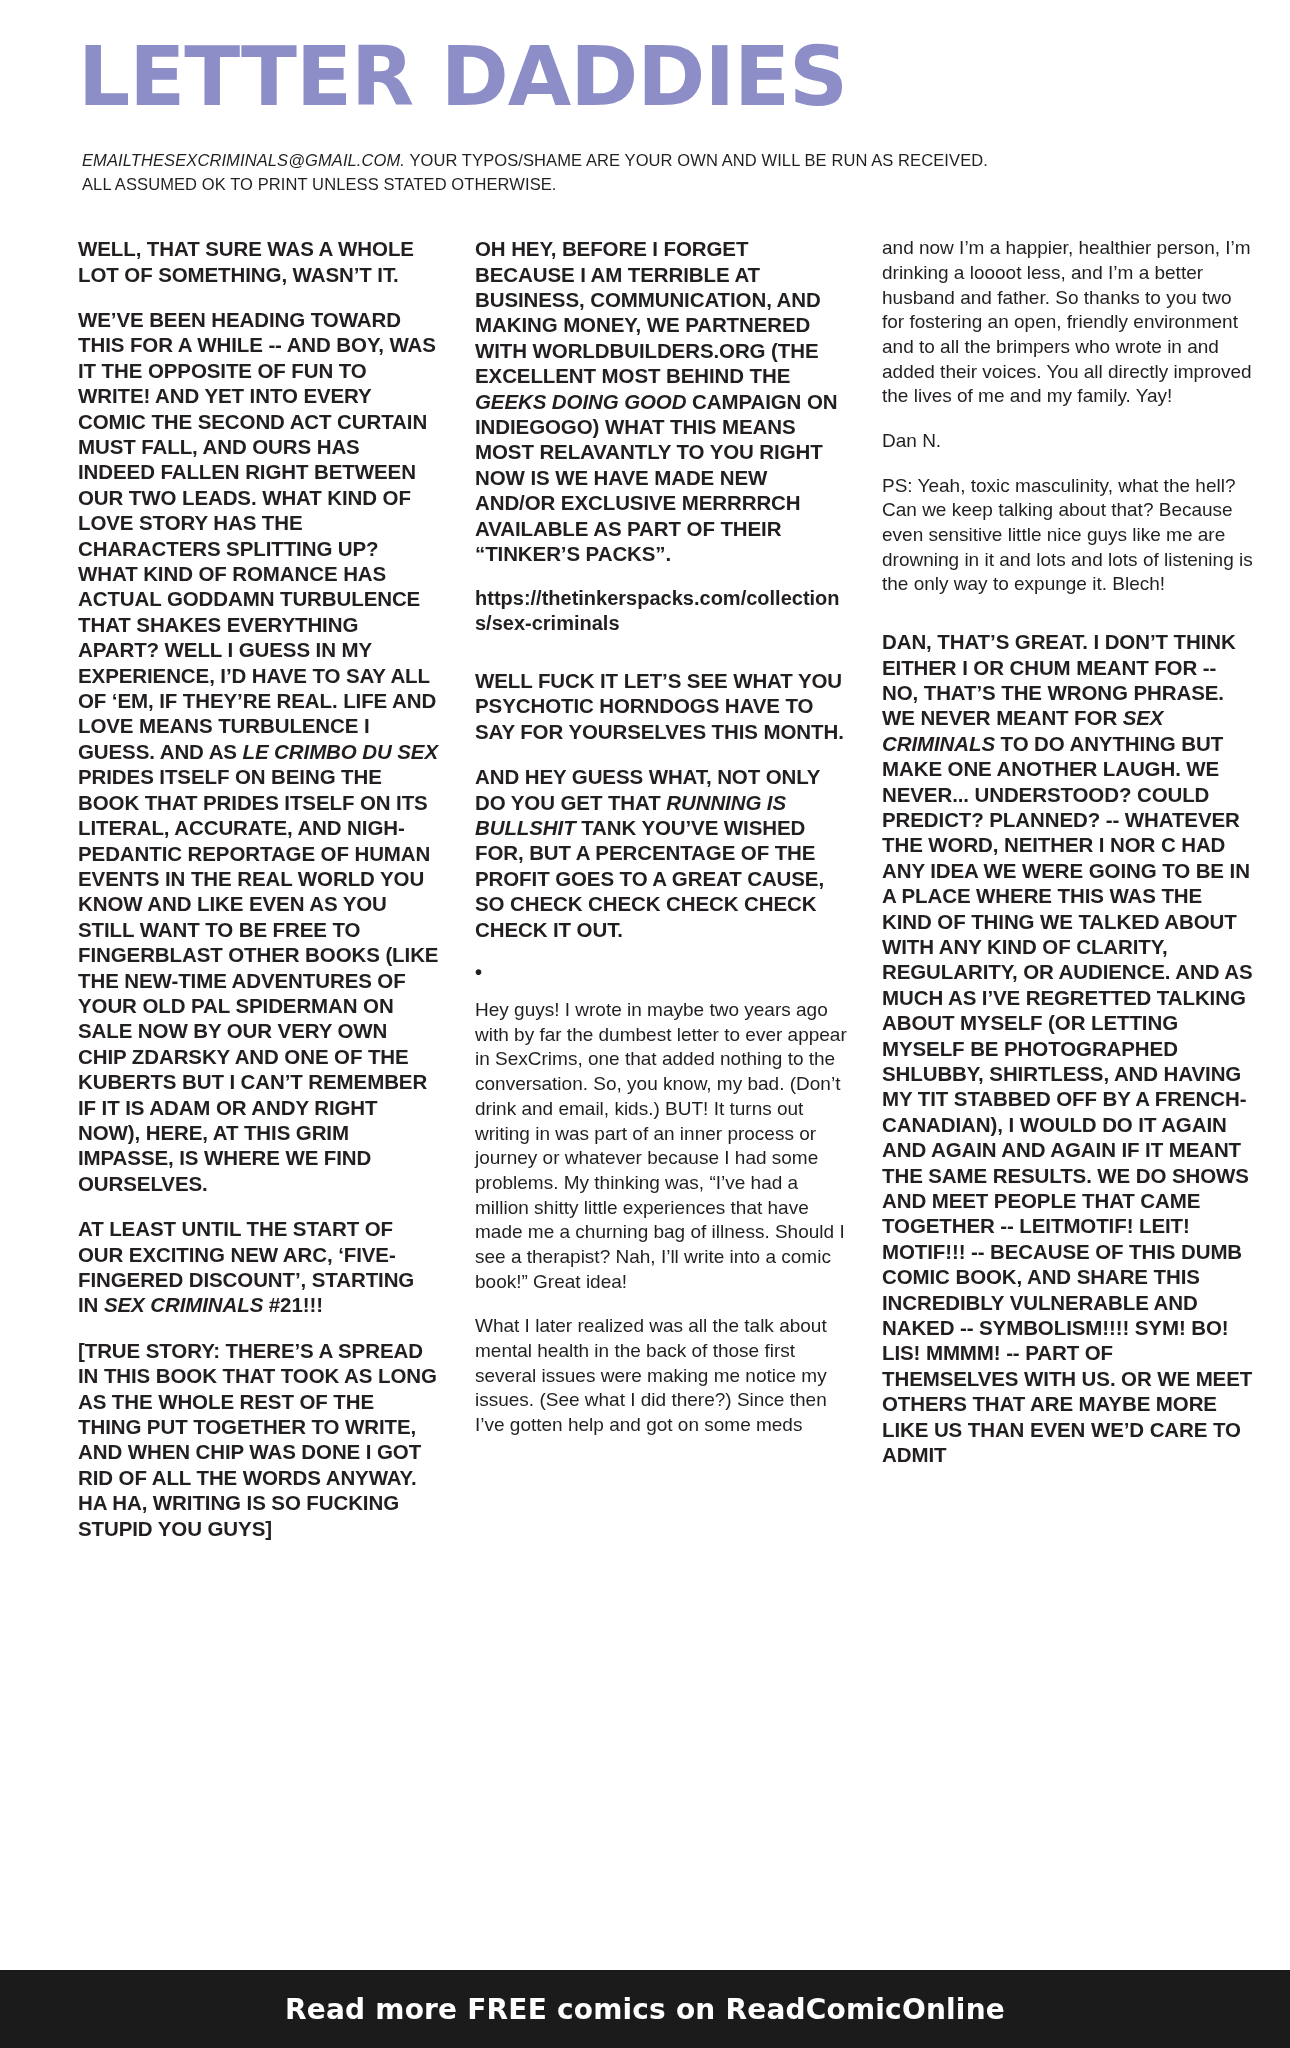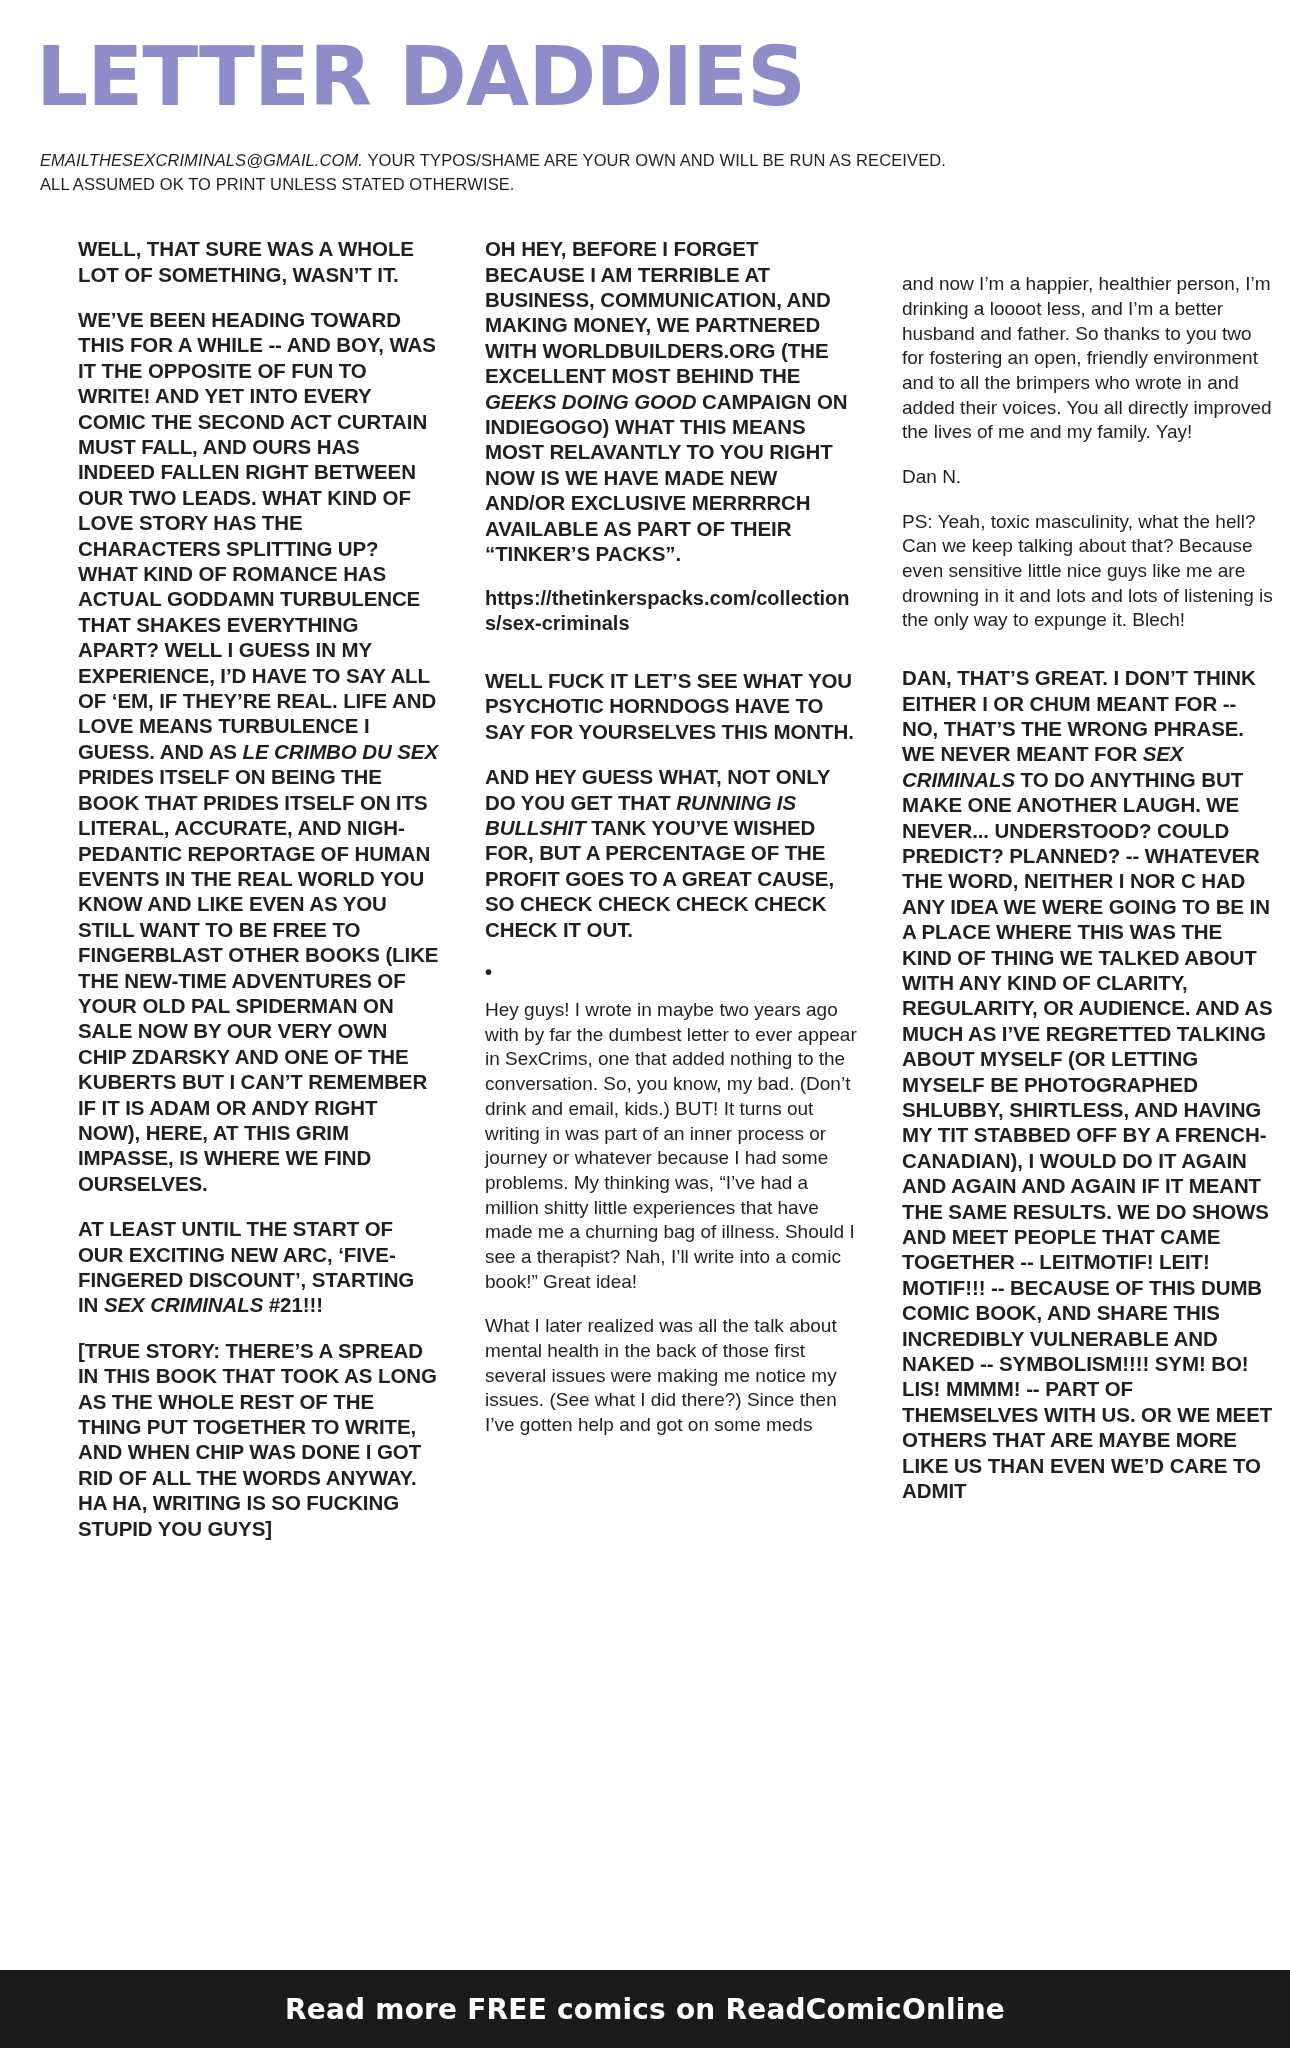--- a/index.html
+++ b/index.html
@@ -16,21 +16,21 @@
     overflow: hidden;
   }
   .page {
     width: 1290px;
     height: 2048px;
     position: relative;
     box-sizing: border-box;
     padding: 0;
   }
   .masthead {
-    padding: 38px 0 0 36px;
+    padding: 38px 0 0 78px;
   }
   .masthead h1 {
     margin: 0;
     font-family: "DejaVu Sans", sans-serif;
     font-weight: bold;
     font-size: 82px;
     letter-spacing: -1px;
     line-height: 0.95;
     color: #8d8ec8;
   }
@@ -40,30 +40,30 @@
     line-height: 1.42;
     color: #231f20;
     max-width: 1120px;
     letter-spacing: 0.1px;
   }
   .masthead .subtitle .em {
     font-style: italic;
   }
   .columns {
     display: flex;
-    gap: 45px;
+    gap: 35px;
     padding: 40px 40px 0 78px;
     box-sizing: border-box;
   }
   .col {
     width: 362px;
     flex: 0 0 362px;
   }
   .col.mid { width: 372px; flex: 0 0 372px; }
-  .col.right { width: 372px; flex: 0 0 372px; margin-top: 36px; }
+  .col.right { width: 372px; flex: 0 0 372px; }
 
   p {
     margin: 0 0 20px 0;
   }
   .bold-block p,
   p.bold {
     font-weight: bold;
     font-size: 20.5px;
     line-height: 1.24;
     letter-spacing: -0.1px;

